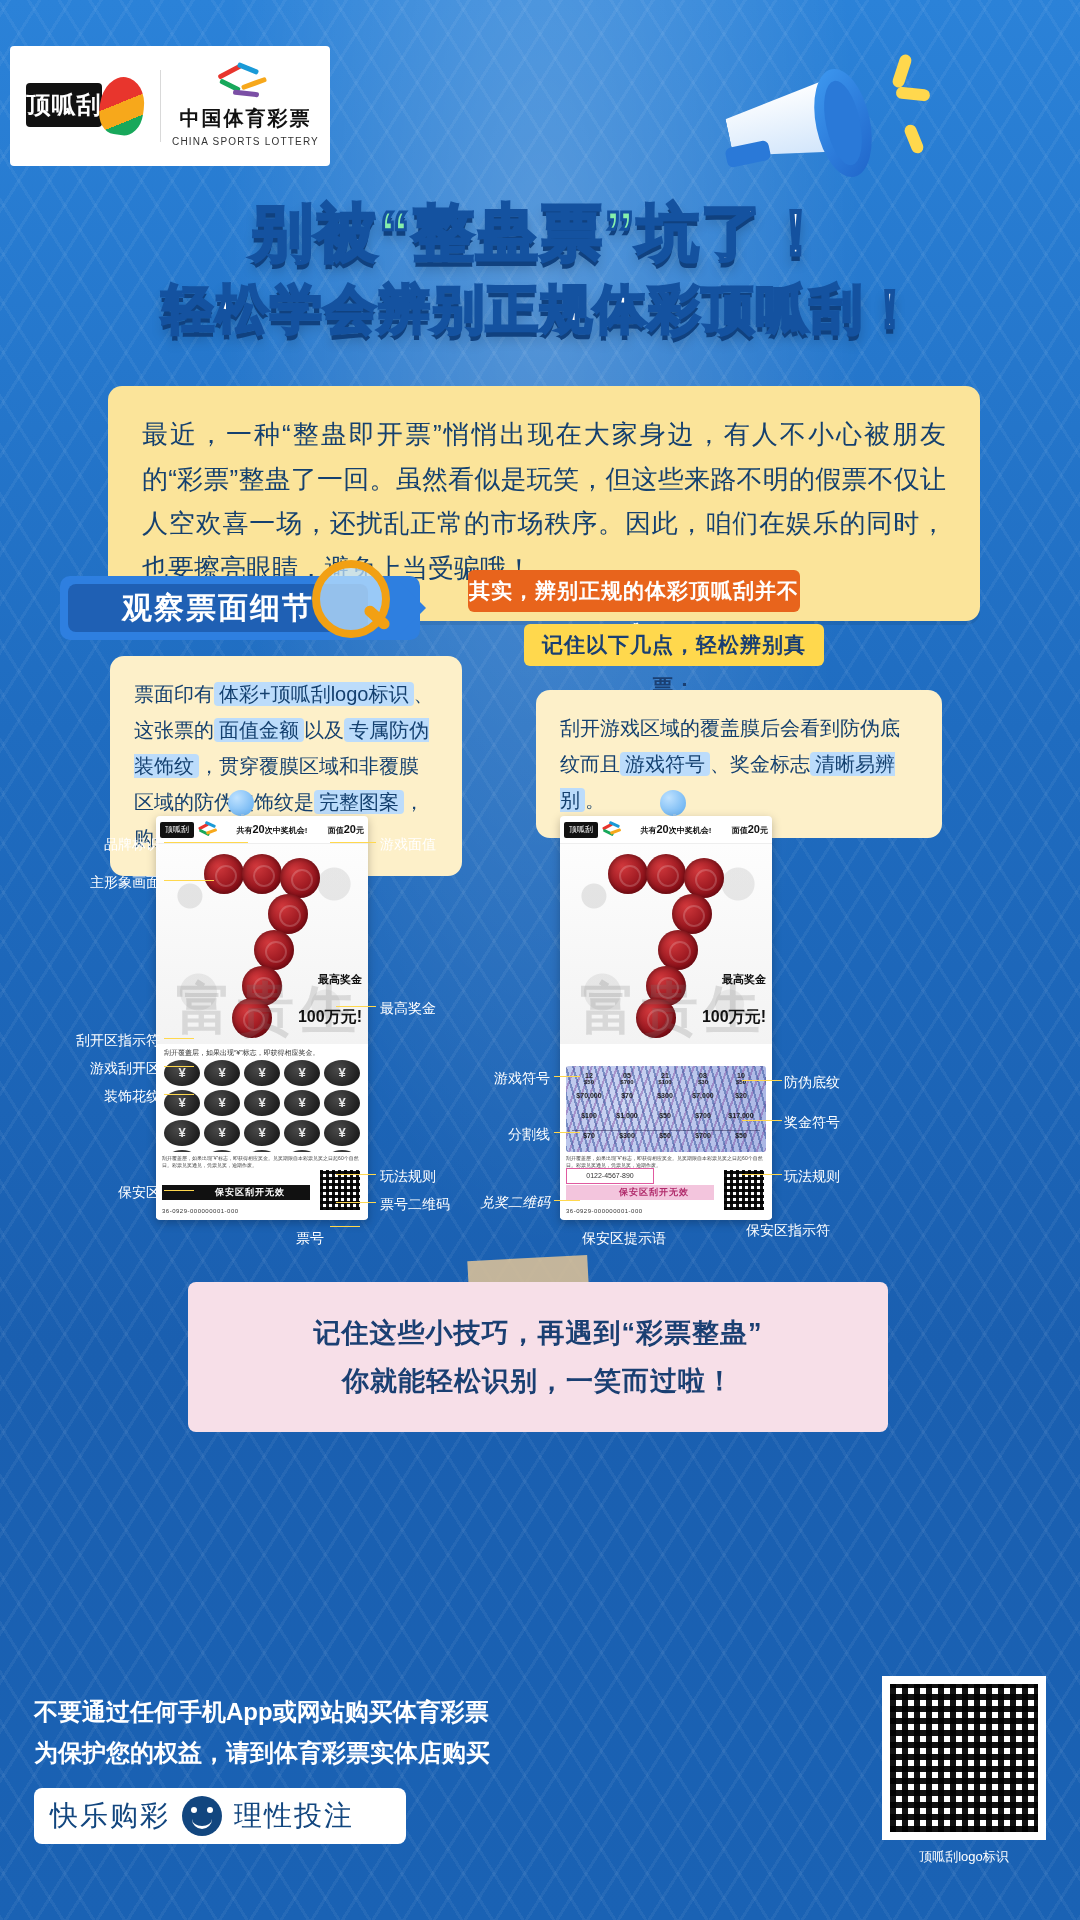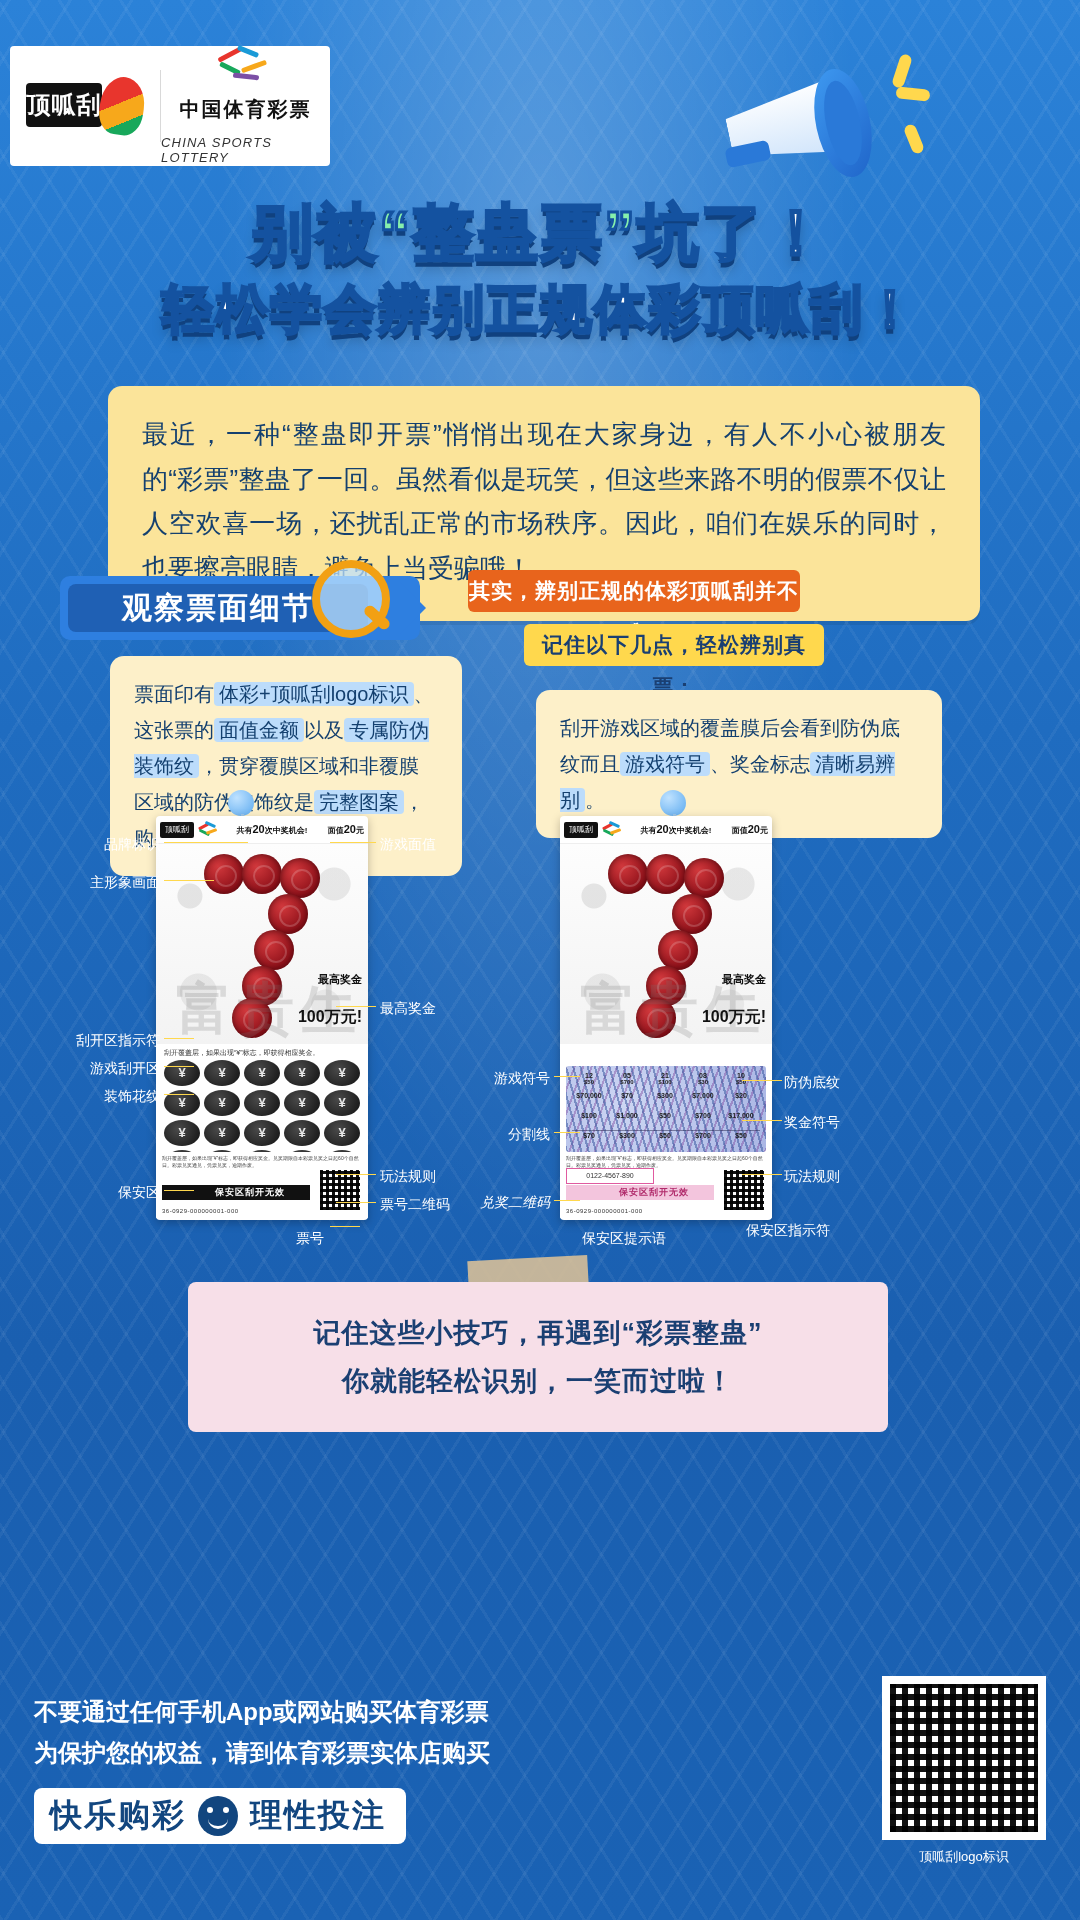--- a/index.html
+++ b/index.html
@@ -35,30 +35,30 @@
     position:absolute;left:0;top:6px;width:76px;height:44px;background:#111;border-radius:4px;
     color:#fff;font-size:24px;font-weight:bold;letter-spacing:1px;text-align:center;line-height:44px;
     font-family:"Liberation Sans",sans-serif;
   }
   .dgg .swoosh{
     position:absolute;right:0;top:0;width:44px;height:58px;border-radius:50% 50% 40% 40%;
     background:linear-gradient(150deg,#e8352d 0 45%,#f7a81b 45% 72%,#18a85b 72% 100%);
     transform:rotate(8deg);
   }
   .logo-div{width:1px;height:72px;background:#d9d9d9;}
-  .logo-right{flex:1;display:flex;flex-direction:column;align-items:center;justify-content:center;gap:12px;}
+  .logo-right{flex:1;display:flex;flex-direction:column;align-items:center;justify-content:center;gap:4px;}
   .csl-mark{width:62px;height:36px;position:relative;}
   .csl-mark i{position:absolute;display:block;border-radius:2px;}
   .i1{left:2px;top:4px;width:26px;height:5px;background:#e8352d;transform:rotate(-28deg);}
   .i2{left:22px;top:1px;width:22px;height:5px;background:#1a9ad7;transform:rotate(22deg);}
   .i3{left:4px;top:18px;width:22px;height:5px;background:#18a85b;transform:rotate(26deg);}
   .i4{left:26px;top:16px;width:26px;height:5px;background:#f7a81b;transform:rotate(-20deg);}
   .i5{left:18px;top:26px;width:26px;height:5px;background:#7b4fa5;transform:rotate(6deg);}
   .csl-cn{font-size:20px;font-weight:bold;color:#111;letter-spacing:2px;}
-  .csl-en{font-size:13px;color:#333;letter-spacing:1.2px;font-style:italic;}
+  .csl-en{font-size:10px;color:#333;letter-spacing:1.2px;}
 
   
   .megaphone{position:absolute;right:150px;top:40px;width:210px;height:150px;}
   .mega-cone{
     position:absolute;left:8px;top:46px;width:120px;height:78px;
     background:linear-gradient(180deg,#ffffff,#cfe4fb);
     clip-path:polygon(0% 26%,100% 0%,100% 100%,0% 74%);
     transform:rotate(-12deg);
     border-radius:6px;
   }
@@ -224,21 +224,21 @@
     position:absolute;left:188px;top:1282px;width:700px;height:150px;background:#f7dfe8;border-radius:8px;
     display:flex;flex-direction:column;align-items:center;justify-content:center;gap:12px;
   }
   .endcard p{margin:0;font-size:27px;font-weight:bold;color:#1a3f72;letter-spacing:1px;}
 
   .foot-text{position:absolute;left:34px;top:1692px;color:#fff;font-size:24px;line-height:1.7;font-weight:bold;}
   .foot-badge{
     position:absolute;left:34px;top:1788px;width:372px;height:56px;background:#fff;border-radius:8px;
     display:flex;align-items:center;gap:12px;padding:0 16px;box-sizing:border-box;
   }
-  .foot-badge span{font-size:32px;font-weight:bold;color:#12467f;letter-spacing:2px;}
+  .foot-badge span{font-size:28px;font-weight:normal;color:#12467f;letter-spacing:2px;}
   .smiley{width:40px;height:40px;border-radius:50%;background:#12467f;position:relative;}
   .smiley:before{content:"";position:absolute;left:9px;top:11px;width:6px;height:6px;border-radius:50%;background:#fff;}
   .smiley:after{content:"";position:absolute;right:9px;top:11px;width:6px;height:6px;border-radius:50%;background:#fff;}
   .smile-mouth{position:absolute;left:10px;top:20px;width:20px;height:10px;border-bottom:3px solid #fff;border-radius:0 0 20px 20px;}
 
   .qr-card{position:absolute;right:34px;top:1676px;width:164px;height:164px;background:#fff;padding:8px;box-sizing:border-box;}
   .qr-big{
     width:100%;height:100%;
     background:
       repeating-linear-gradient(90deg,#111 0 6px,#fff 6px 12px),

